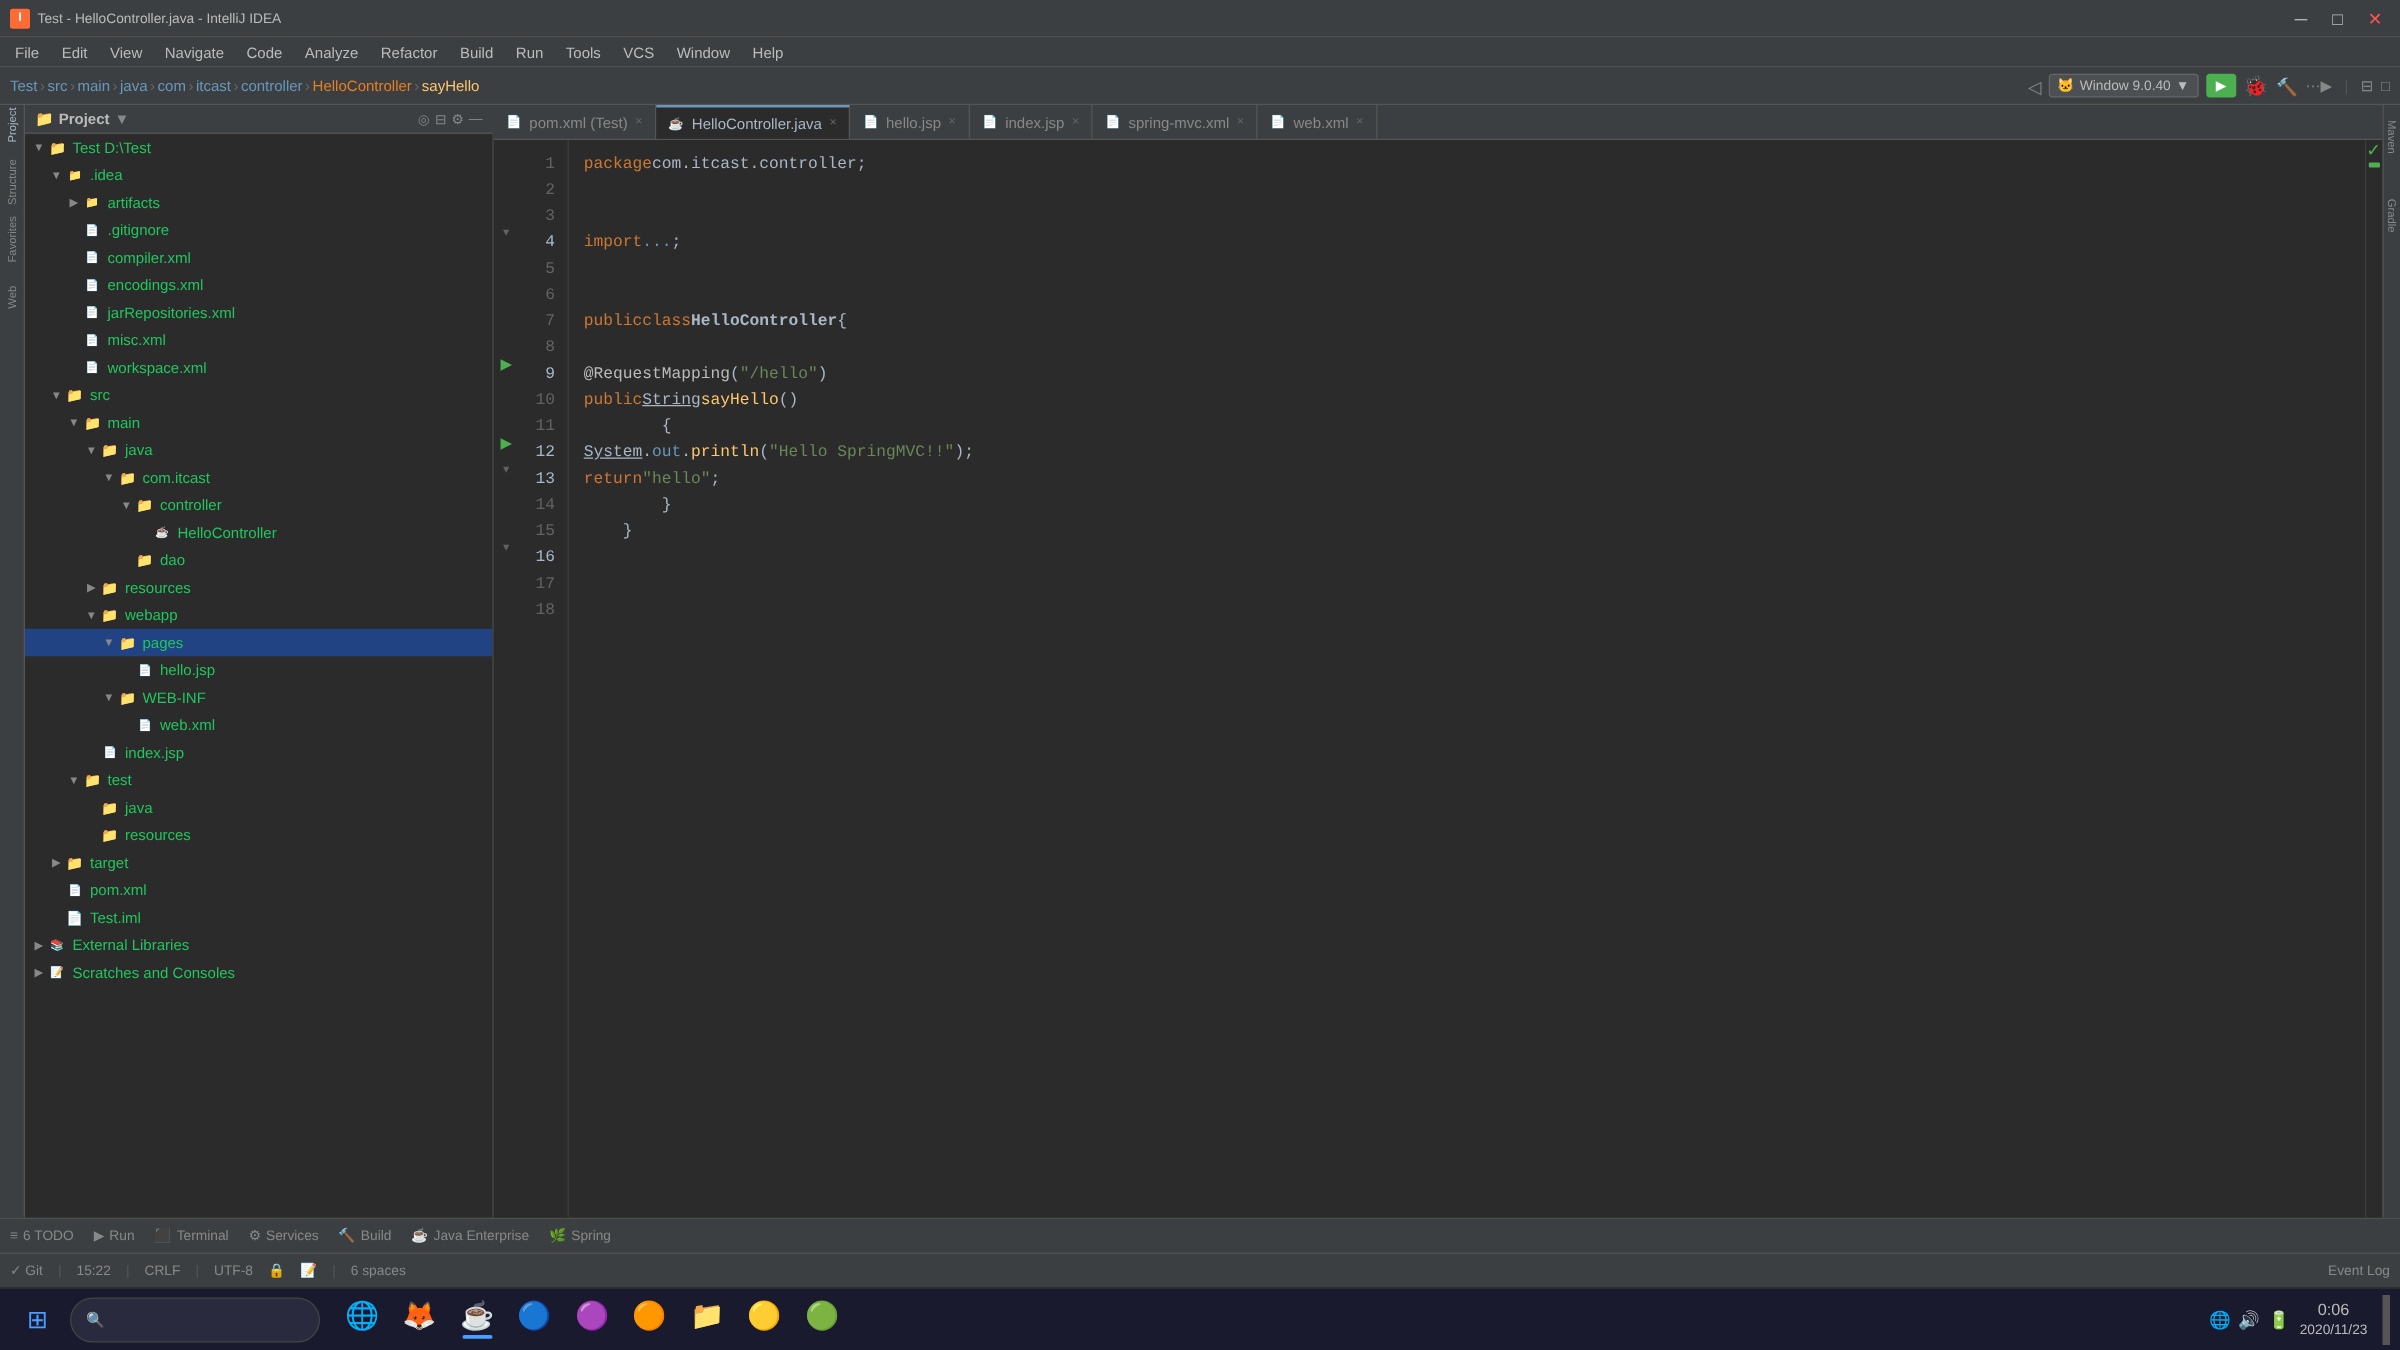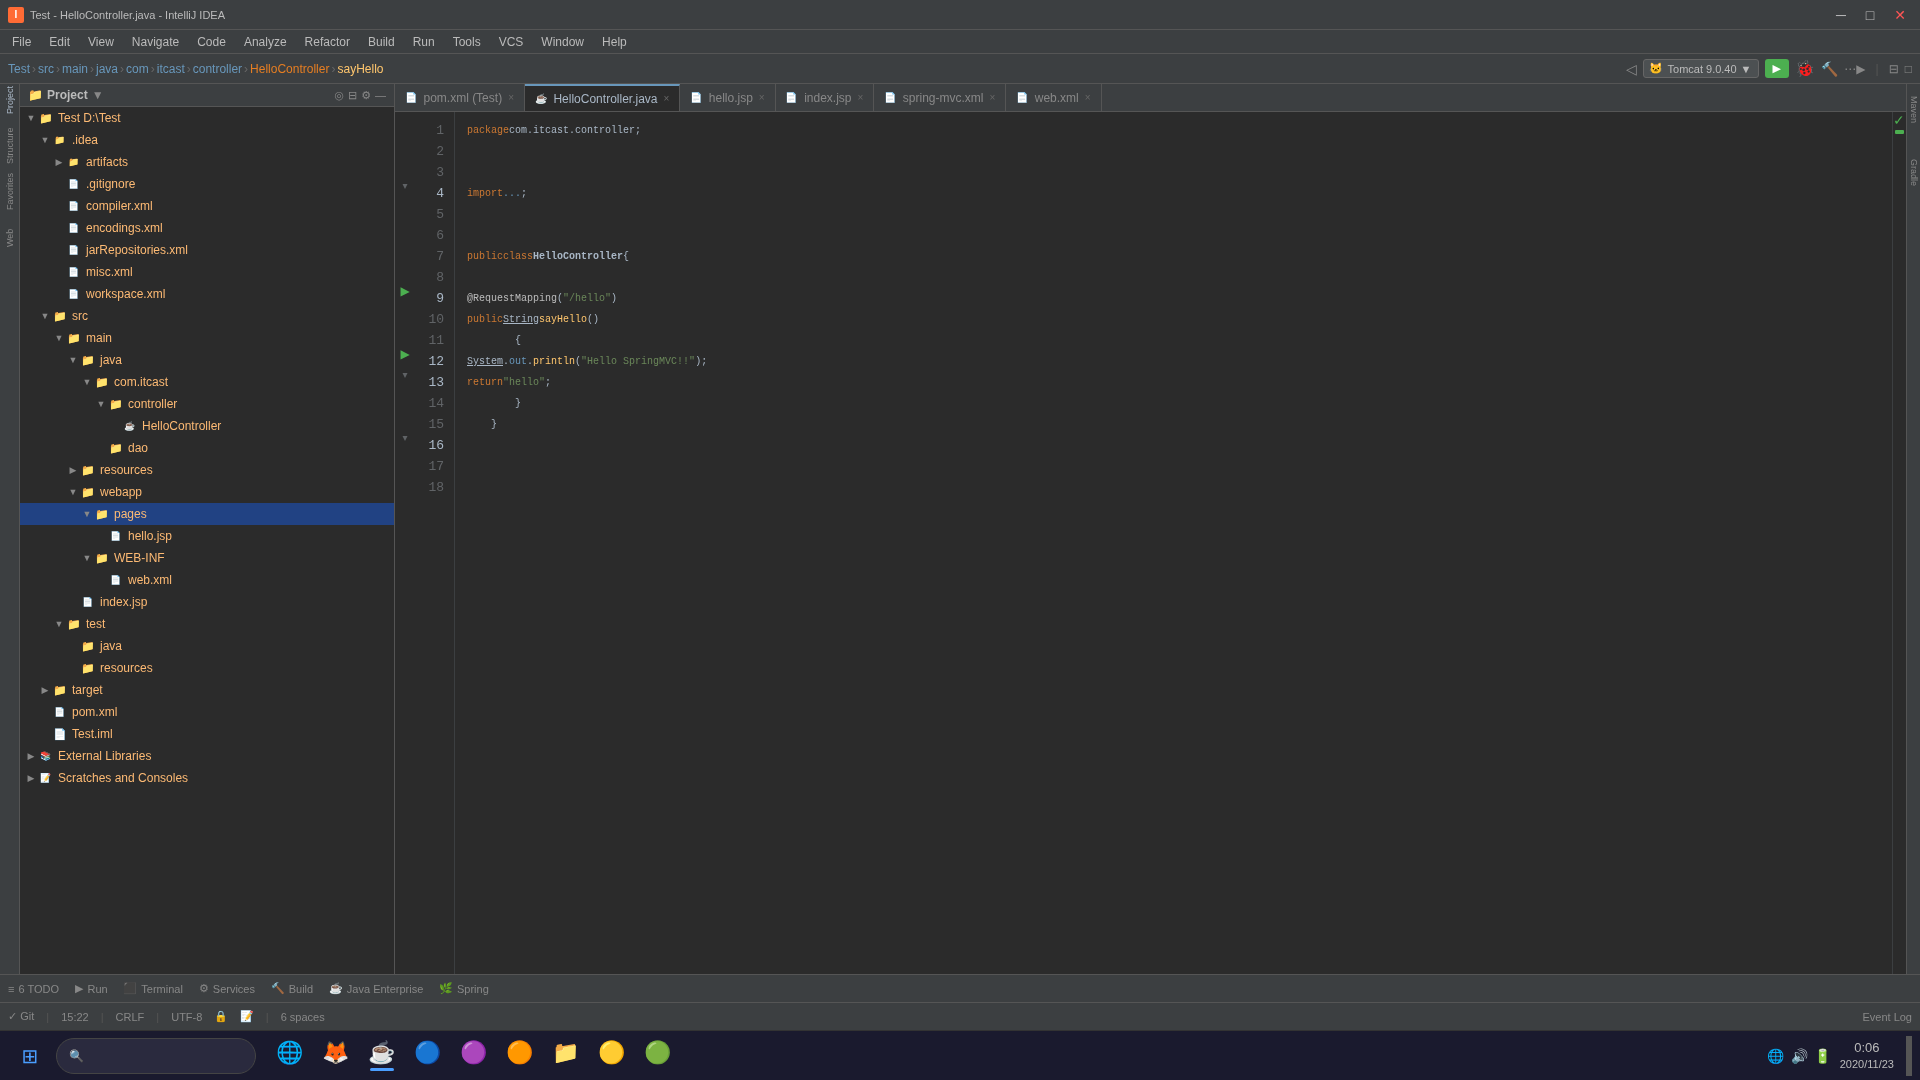--- a/index.html
+++ b/index.html
@@ -118,21 +118,21 @@
       align-items: center;
       padding: 2px 4px;
       cursor: pointer;
       white-space: nowrap;
       height: 22px;
     }
     .tree-item.selected { background: #214283; }
     .tree-indent { display: inline-block; }
     .tree-arrow { width: 14px; display: inline-block; text-align: center; font-size: 9px; color: #888; }
     .tree-icon { width: 16px; height: 16px; margin-right: 4px; display: inline-flex; align-items: center; justify-content: center; font-size: 11px; flex-shrink: 0; }
-    .tree-label { font-size: 12px; color: #fdba74; }
+    .tree-label { font-size: 12px; color: #22c55e; }
 
     
     .icon-folder { color: #f0d080; }
     .icon-folder-src { color: #6a9f6a; }
     .icon-folder-blue { color: #6897bb; }
     .icon-folder-test { color: #7a7; }
     .icon-java { color: #e67e22; font-weight: bold; font-size: 9px; }
     .icon-xml { color: #cc7832; font-size: 9px; }
     .icon-jsp { color: #6a9f6a; font-size: 9px; }
     .icon-gitignore { color: #888; font-size: 9px; }
@@ -205,21 +205,21 @@
       flex-shrink: 0;
       user-select: none;
     }
     .line-num { height: 21px; display: flex; align-items: center; justify-content: flex-end; padding-right: 6px; }
     .line-num.has-marker { color: #a9b7c6; }
 
     #code-area {
       flex: 1;
       padding: 8px 12px;
       font-family: 'Consolas', 'Courier New', monospace;
-      font-size: 10px;
+      font-size: 13px;
       line-height: 21px;
       overflow: auto;
       color: #a9b7c6;
     }
     .code-line { height: 21px; white-space: pre; display: flex; align-items: center; }
 
     
     .kw { color: #cc7832; }
     .str { color: #6a8759; }
     .comment { color: #808080; }
@@ -408,21 +408,21 @@
     <span class="nav-link">controller</span>
     <span class="nav-sep">›</span>
     <span style="color:#e67e22;">HelloController</span>
     <span class="nav-sep">›</span>
     <span style="color:#ffc66d;">sayHello</span>
   </div>
   <div class="nav-toolbar-right">
     <span style="color:#888; cursor:pointer; font-size:14px;">◁</span>
     <div class="tomcat-selector">
       <span>🐱</span>
-      <span>Tomcat 9.0.40</span>
+      <span>Window 9.0.40</span>
       <span>▼</span>
     </div>
     <button class="nav-run-btn">▶</button>
     <span style="color:#4a9eff; cursor:pointer; font-size:16px;">🐞</span>
     <span style="color:#888; cursor:pointer; font-size:14px;">🔨</span>
     <span style="color:#888; cursor:pointer;">⋯▶</span>
     <span style="color:#555; margin: 0 4px;">|</span>
     <span style="color:#888; cursor:pointer;">⊟</span>
     <span style="color:#888; cursor:pointer;">□</span>
   </div>

